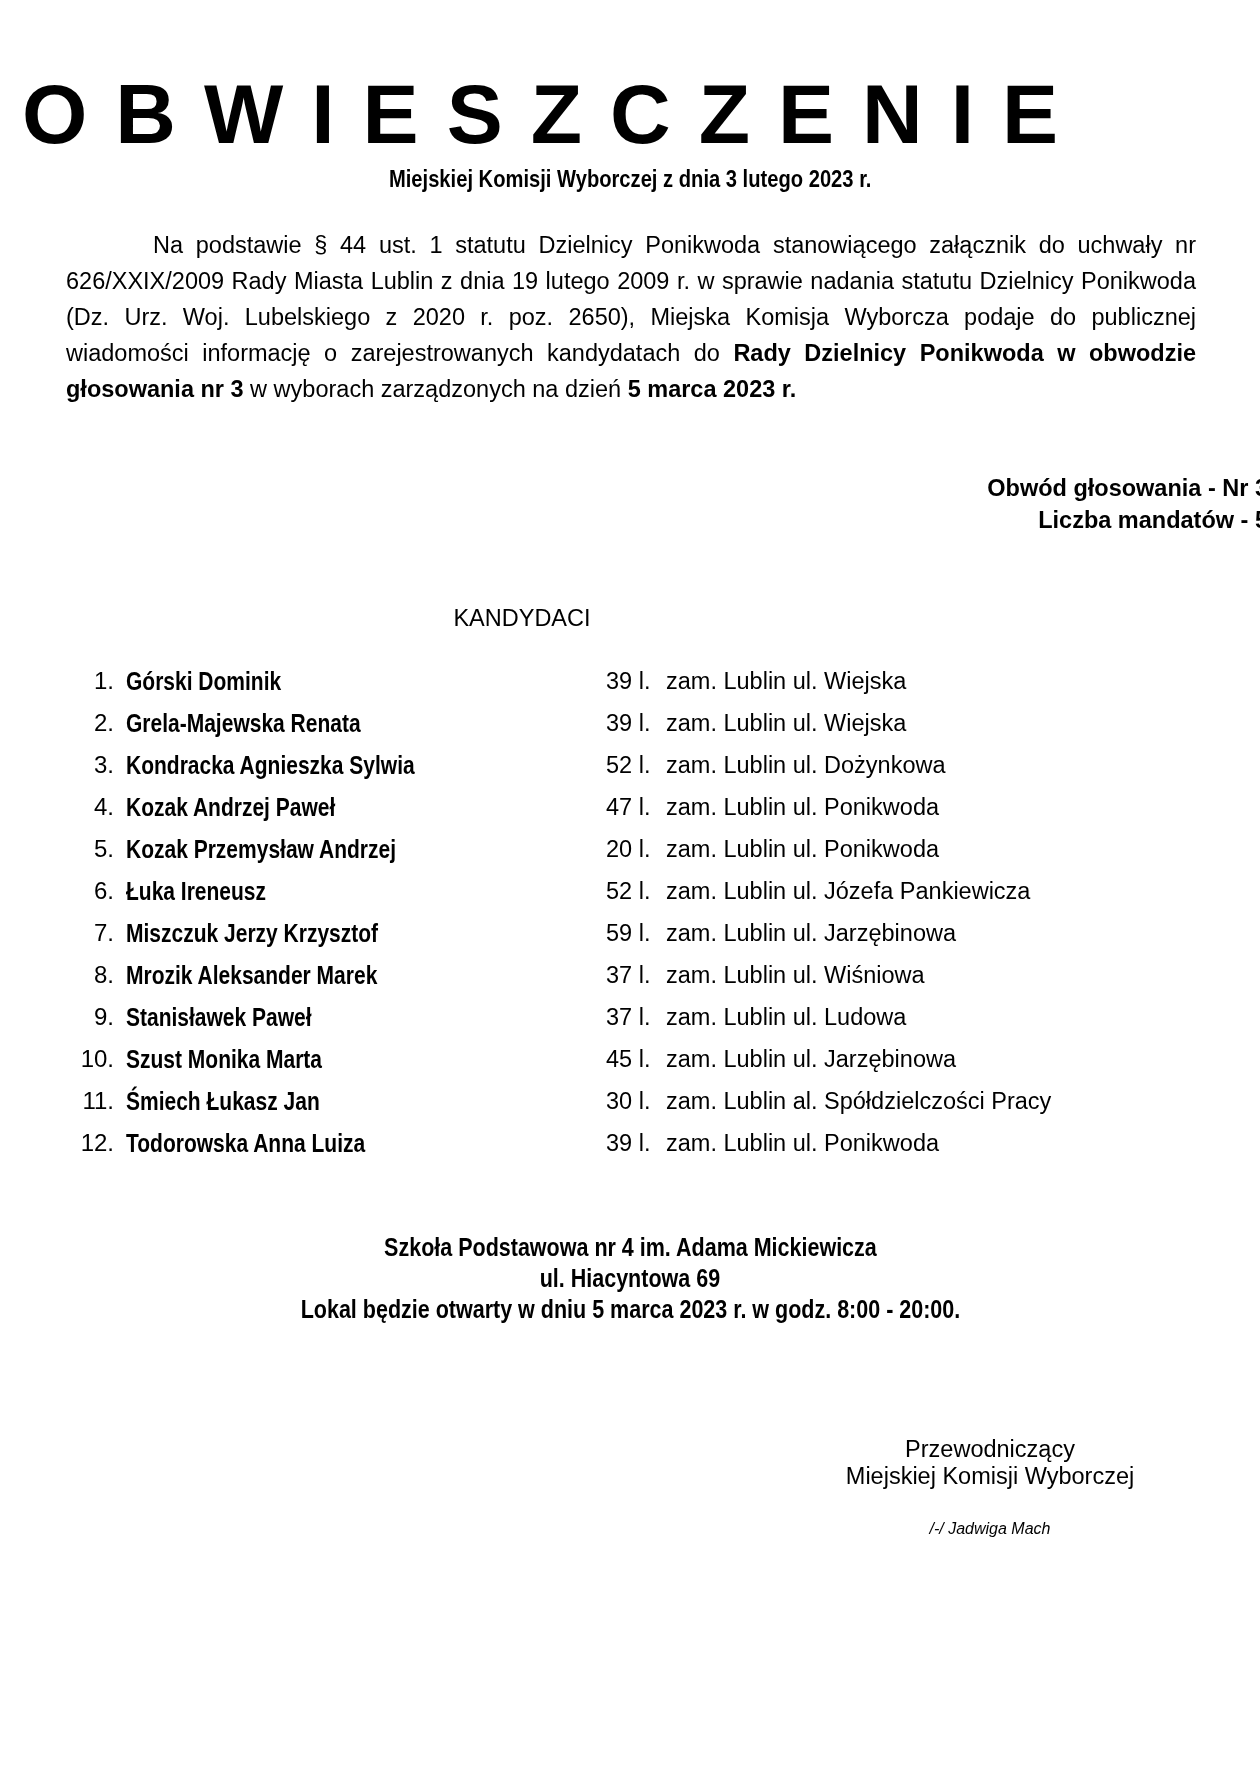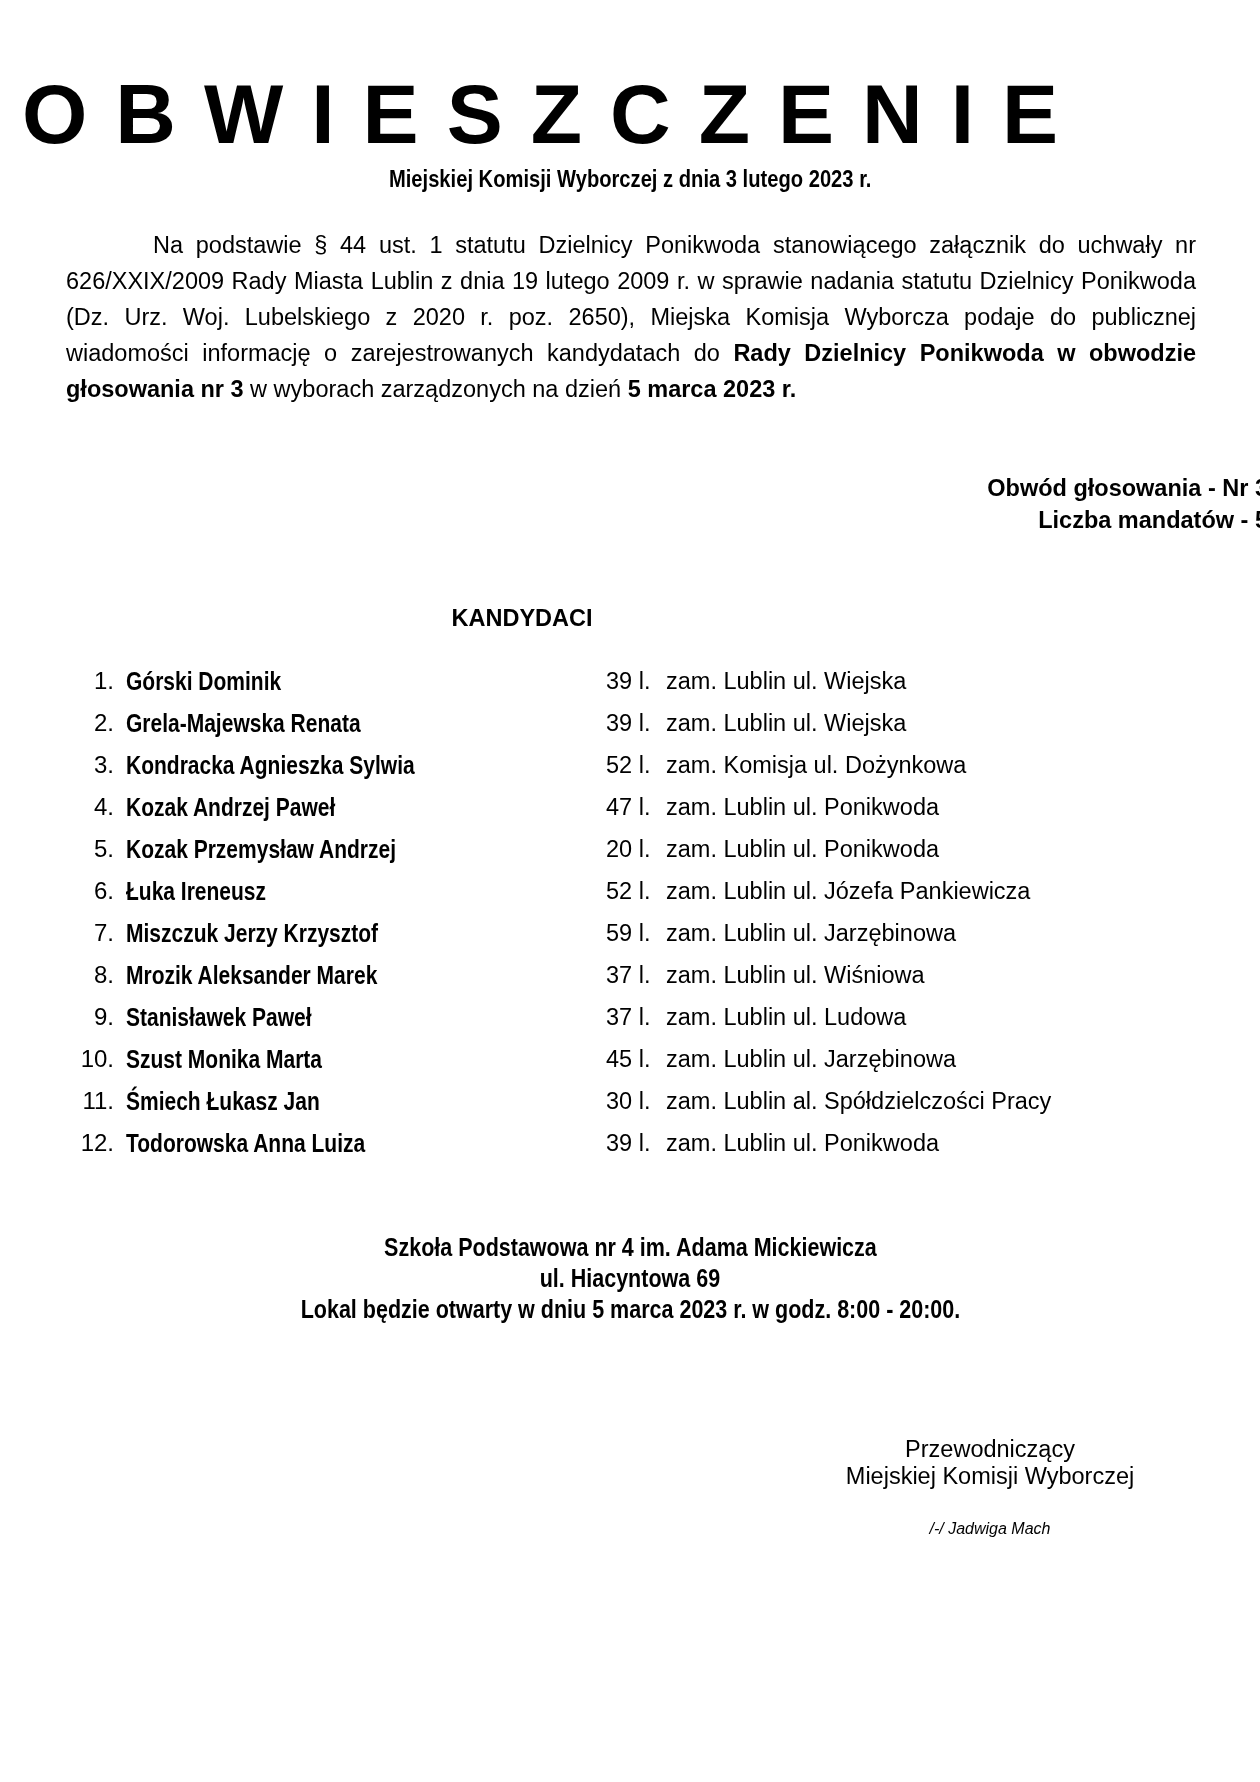--- a/index.html
+++ b/index.html
@@ -71,21 +71,21 @@
       font-size: 23.5px;
       line-height: 32px;
       padding-left: 8px;
     }
     .cand-heading {
       position: absolute;
       top: 603px;
       left: 0;
       width: 1044px;
       text-align: center;
-      font-weight: bold;
+      font-weight: normal;
       font-size: 23.5px;
       line-height: 30px;
     }
     .cand-list {
       position: absolute;
       top: 662px;
       left: 0;
       width: 1260px;
       margin: 0;
       padding: 0;
@@ -194,21 +194,21 @@
     <li class="cand-row">
       <span class="cand-num">2.</span>
       <span class="cand-name">Grela-Majewska Renata</span>
       <span class="cand-age">39 l.</span>
       <span class="cand-addr">zam. Lublin ul. Wiejska</span>
     </li>
     <li class="cand-row">
       <span class="cand-num">3.</span>
       <span class="cand-name">Kondracka Agnieszka Sylwia</span>
       <span class="cand-age">52 l.</span>
-      <span class="cand-addr">zam. Komisja ul. Dożynkowa</span>
+      <span class="cand-addr">zam. Lublin ul. Dożynkowa</span>
     </li>
     <li class="cand-row">
       <span class="cand-num">4.</span>
       <span class="cand-name">Kozak Andrzej Paweł</span>
       <span class="cand-age">47 l.</span>
       <span class="cand-addr">zam. Lublin ul. Ponikwoda</span>
     </li>
     <li class="cand-row">
       <span class="cand-num">5.</span>
       <span class="cand-name">Kozak Przemysław Andrzej</span>

